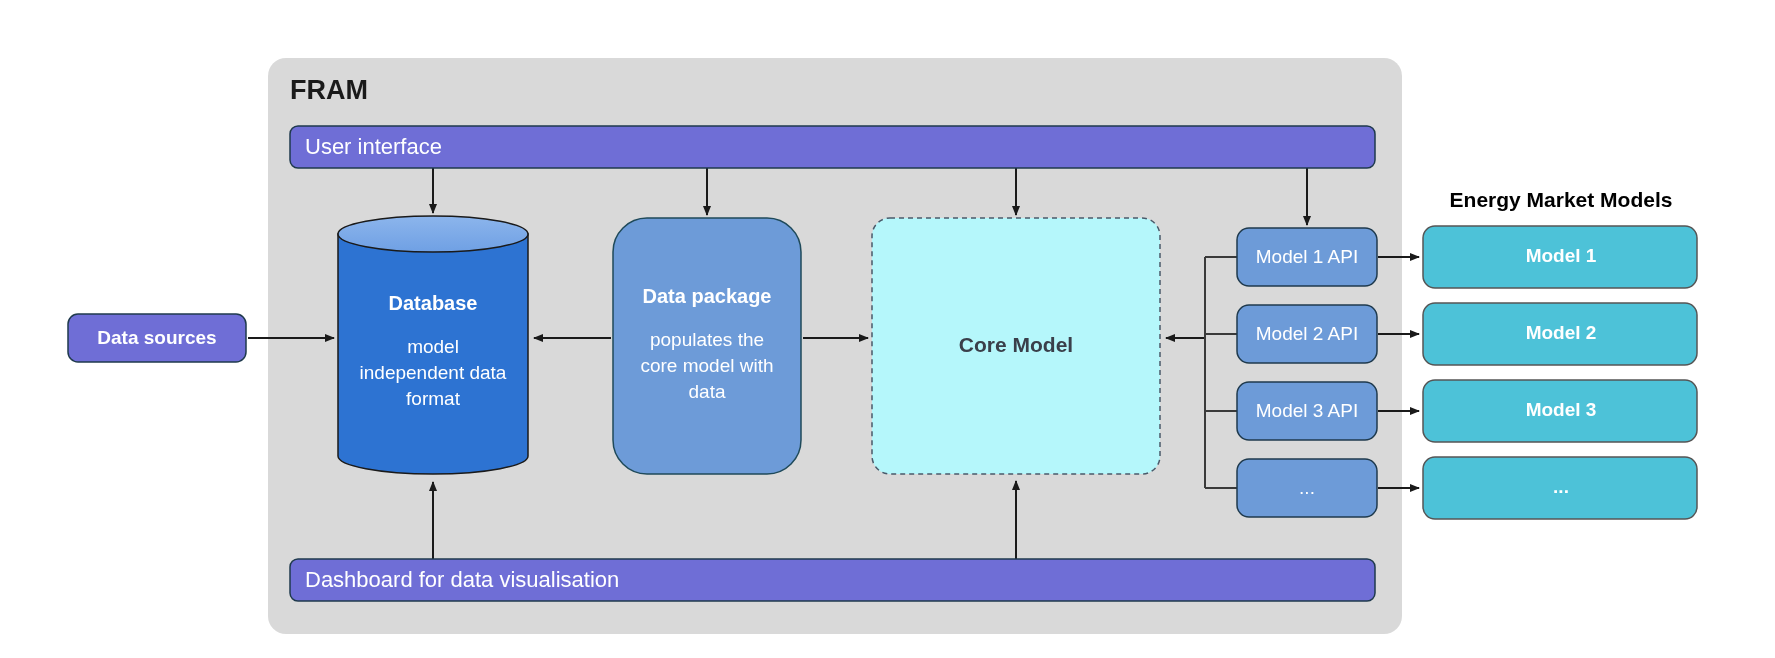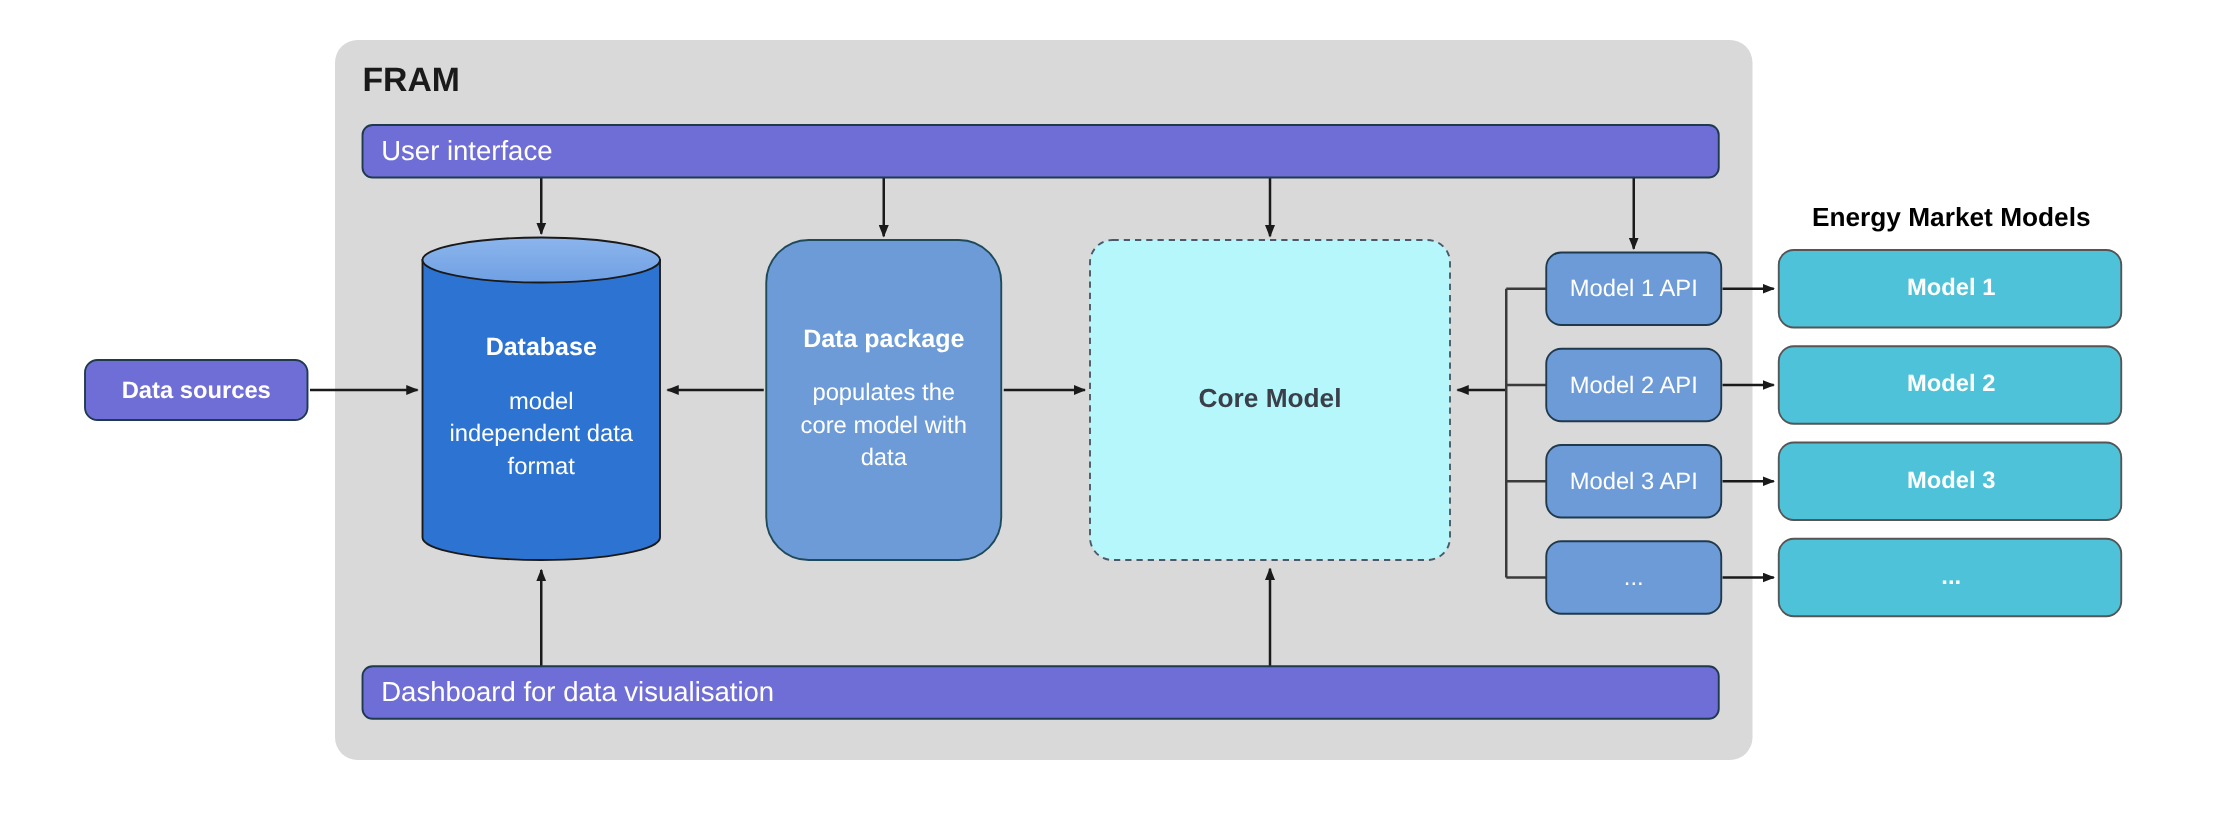--- a/index.html
+++ b/index.html
@@ -11,20 +11,21 @@
     width: 1775px;
     height: 658px;
     font-family: "Liberation Sans", sans-serif;
     overflow: hidden;
     position: relative;
   }
   #diagram-root {
     position: relative;
     width: 1775px;
     height: 510px;
+    margin-top: 26px;
   }
   svg#diagram-svg {
     position: absolute;
     left: 0;
     top: 0;
     width: 1775px;
     height: 658px;
     display: block;
   }
   .title-fram {

